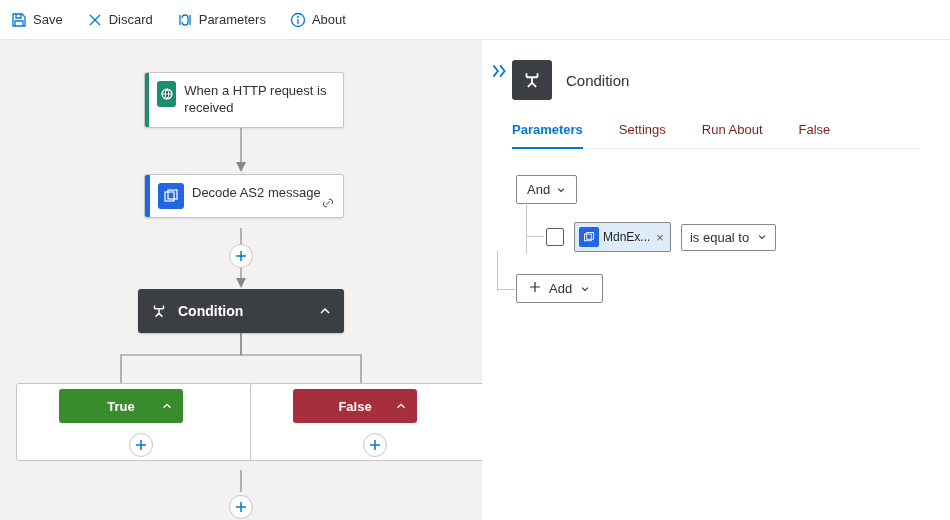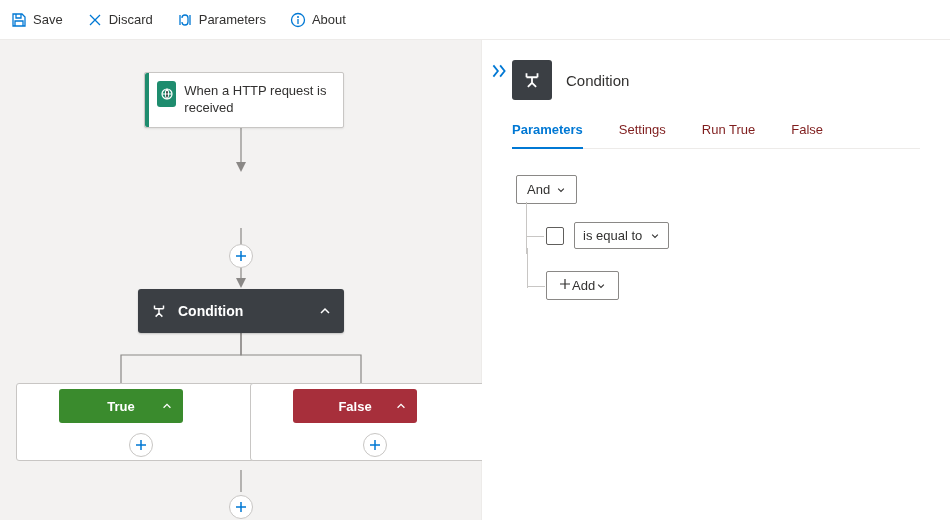--- a/index.html
+++ b/index.html
@@ -61,21 +61,21 @@
   .and-box { border: 1px solid #8a8886; border-radius: 2px; padding: 6px 10px; display: inline-flex; align-items: center; gap: 6px; cursor: pointer; font-size: 13px; }
   .row { display: flex; align-items: center; gap: 10px; margin-top: 18px; margin-left: 30px; position: relative; }
   .row::before { content: ""; position: absolute; left: -20px; top: -20px; width: 1px; height: 52px; background: #c8c6c4; }
   .row::after { content: ""; position: absolute; left: -20px; top: 14px; width: 18px; height: 1px; background: #c8c6c4; }
   .chk { width: 18px; height: 18px; border: 1px solid #605e5c; border-radius: 2px; cursor: pointer; }
   .token { display: inline-flex; align-items: center; background: #deecf9; border: 1px solid #a6c8ef; border-radius: 2px; padding: 2px 4px 2px 2px; gap: 4px; }
   .token .ticon { width: 20px; height: 20px; background: #2266e3; border-radius: 2px; display: inline-flex; align-items: center; justify-content: center; }
   .token .tlab { color: #201f1e; font-size: 12px; }
   .token .tx { color: #605e5c; cursor: pointer; padding: 0 2px; }
   .op-box, .val-box { border: 1px solid #8a8886; border-radius: 2px; padding: 5px 8px; display: inline-flex; align-items: center; gap: 8px; font-size: 13px; }
-  .add-row { margin-top: 22px; margin-left: 30px; border: 1px solid #8a8886; border-radius: 2px; padding: 6px 12px; display: inline-flex; align-items: center; gap: 1px; cursor: pointer; position: relative; }
+  .add-row { margin-top: 22px; border: 1px solid #8a8886; border-radius: 2px; padding: 6px 12px; display: inline-flex; align-items: center; gap: 8px; cursor: pointer; position: relative; }
   .add-row::before { content: ""; position: absolute; left: -20px; top: -24px; width: 1px; height: 40px; background: #c8c6c4; }
   .add-row::after { content: ""; position: absolute; left: -20px; top: 14px; width: 18px; height: 1px; background: #c8c6c4; }
   .chev-svg { display: inline-flex; }
 </style>
 </head>
 <body>
 
 <div class="toolbar">
   <div class="toolbar-item">
     <span class="icn">
@@ -129,20 +129,35 @@
       <div class="accent"></div>
       <div class="node-icon">
         <svg width="16" height="16" viewBox="0 0 16 16">
             <circle cx="8" cy="8" r="5" fill="none" stroke="#fff" stroke-width="1.2"></circle>
             <path stroke="#fff" stroke-width="1.2" d="M3 8h10M8 3c2 2 2 8 0 10M8 3c-2 2-2 8 0 10"></path>
           </svg>
       </div>
       <div class="node-label">When a HTTP request is received</div>
     </div>
 
+    <div class="node node-decode">
+      <div class="accent"></div>
+      <div class="node-icon">
+        <svg width="16" height="16" viewBox="0 0 16 16">
+            <rect x="2" y="4" width="9" height="9" fill="none" stroke="#fff" stroke-width="1.2"></rect>
+            <rect x="5" y="2" width="9" height="9" fill="none" stroke="#fff" stroke-width="1.2"></rect>
+          </svg>
+      </div>
+      <div class="node-label">Decode AS2 message</div>
+      <span class="link-icon">
+        <svg width="14" height="14" viewBox="0 0 16 16">
+            <path fill="none" stroke="#605e5c" stroke-width="1.2" d="M6 10l4-4M7 12a3 3 0 0 1-4-4l1-1M9 4a3 3 0 0 1 4 4l-1 1"></path>
+          </svg>
+      </span>
+    </div>
 
     <div class="plus-btn plus-inflow">
       <svg width="12" height="12" viewBox="0 0 12 12">
           <path stroke="#0078d4" stroke-width="1.5" d="M6 1v10M1 6h10"></path>
         </svg>
     </div>
 
     <div class="cond-node">
       <span class="cicon">
         <svg width="18" height="18" viewBox="0 0 16 16">
@@ -211,36 +226,46 @@
         <svg width="22" height="22" viewBox="0 0 16 16">
             <path stroke="#fff" stroke-width="1.3" fill="none" d="M4 3v3M12 3v3M4 6h8M8 6v4M5 13l3-3 3 3"></path>
           </svg>
       </div>
       <div class="ptitle">Condition</div>
     </div>
 
     <div class="tabs">
       <div class="tab active">Parameters</div>
       <div class="tab">Settings</div>
-      <div class="tab">Run True</div>
+      <div class="tab">Run About</div>
       <div class="tab">False</div>
     </div>
 
     <div class="expr">
       <div class="and-box">
         <span>And</span>
         <span class="chev-svg">
           <svg width="10" height="10" viewBox="0 0 14 14">
               <path stroke="#323130" stroke-width="1.5" fill="none" d="M3 5l4 4 4-4"></path>
             </svg>
         </span>
       </div>
 
       <div class="row">
         <div class="chk"></div>
+        <div class="token" style="border:1px solid #8a8886; padding:4px;">
+          <span class="ticon">
+            <svg width="12" height="12" viewBox="0 0 16 16">
+                <rect x="2" y="4" width="9" height="9" fill="none" stroke="#fff" stroke-width="1.2"></rect>
+                <rect x="5" y="2" width="9" height="9" fill="none" stroke="#fff" stroke-width="1.2"></rect>
+              </svg>
+          </span>
+          <span class="tlab">MdnEx...</span>
+          <span class="tx">×</span>
+        </div>
         <div class="op-box">
           <span>is equal to</span>
           <span class="chev-svg">
             <svg width="10" height="10" viewBox="0 0 14 14">
                 <path stroke="#323130" stroke-width="1.5" fill="none" d="M3 5l4 4 4-4"></path>
               </svg>
           </span>
         </div>
       </div>
 

